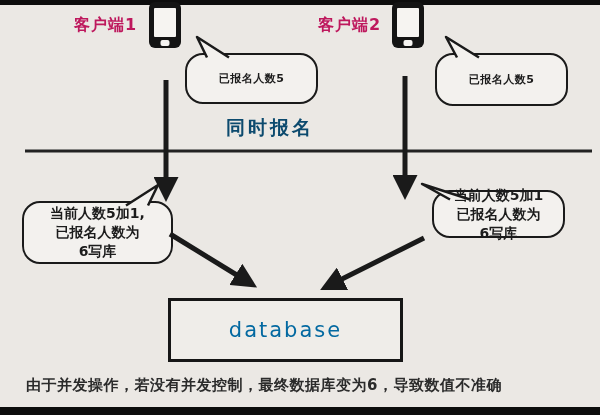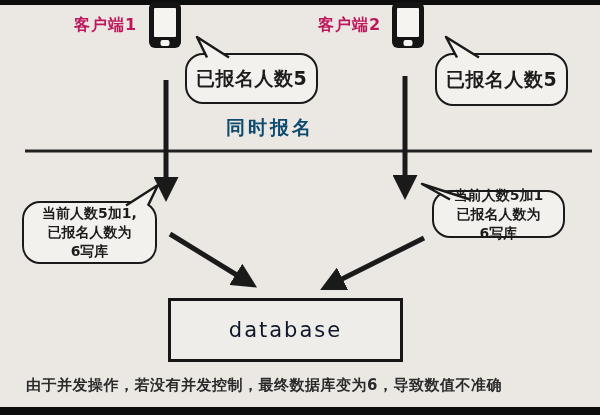--- a/index.html
+++ b/index.html
@@ -29,39 +29,39 @@
   .phone .home-btn{position:absolute;left:50%;transform:translateX(-50%);bottom:2.5px;width:9px;height:6px;background:#f6f4f1;border-radius:2px;}
 
   .bubble{
     position:absolute;
     border:2.5px solid #1a1a1a;border-radius:18px;
     background:#f3f1ee;
     display:flex;align-items:center;justify-content:center;
     text-align:center;font-weight:bold;color:#1c1c1c;
     box-sizing:border-box;
   }
-  .bubble.say{font-size:19px;letter-spacing:0.5px;}
+  .bubble.say{font-size:11px;letter-spacing:0.5px;}
   .bubble.say.b1{left:185px;top:53px;width:133px;height:51px;}
   .bubble.say.b2{left:435px;top:53px;width:133px;height:53px;}
   .bubble.result{font-size:14px;line-height:19px;white-space:pre-line;}
-  .bubble.result.b3{left:22px;top:201px;width:135px;height:63px;}
+  .bubble.result.b3{left:22px;top:201px;width:151px;height:63px;}
   .bubble.result.b4{left:432px;top:190px;width:133px;height:48px;}
 
   .divider-label{
     position:absolute;left:226px;top:115px;
     font-size:19px;font-weight:bold;letter-spacing:3px;color:#0c4a6e;
   }
 
   .db-box{
     position:absolute;left:168px;top:298px;width:235px;height:64px;
     border:3px solid #161616;background:#efede9;
     display:flex;align-items:center;justify-content:center;
     box-sizing:border-box;
   }
-  .db-label{font-size:21px;letter-spacing:2px;color:#0f172a;font-weight:500;}
+  .db-label{font-size:21px;letter-spacing:2px;color:#0369a1;font-weight:500;}
 
   .footer-note{
     position:absolute;left:0;top:376px;width:528px;
     text-align:center;font-size:15px;font-weight:bold;color:#2b2b2b;
     letter-spacing:0.5px;
   }
 
   svg.overlay{position:absolute;left:0;top:0;width:600px;height:415px;z-index:3;}
   .lift{z-index:2;}
 </style>

